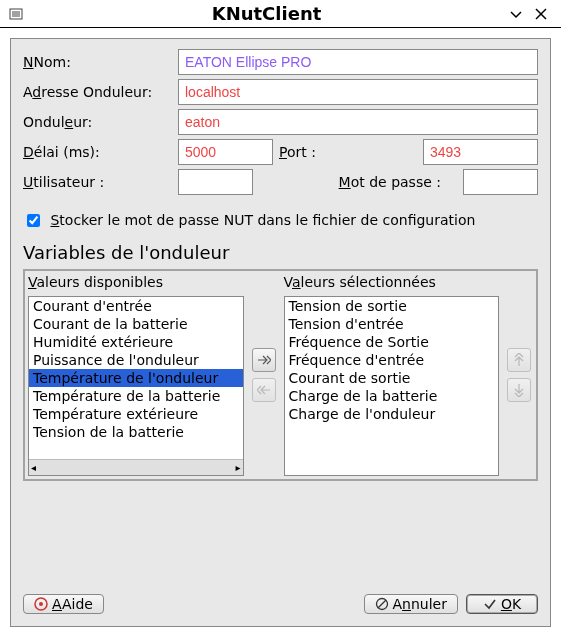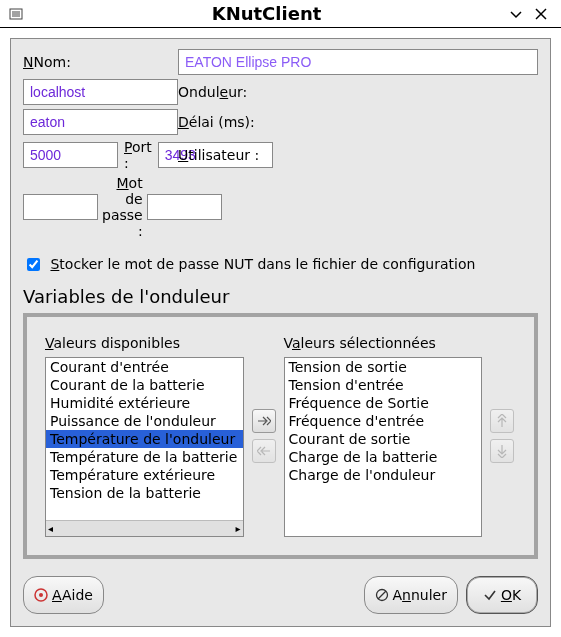--- a/index.html
+++ b/index.html
@@ -41,45 +41,45 @@
     align-items: center;
   }
   .form-grid label { font-size: 14px; }
   .text-input {
     width: 100%;
     height: 26px;
     border: 1px solid #888;
     background: #fff;
     padding: 0 6px;
     font-size: 14px;
-    color: #6d28d9;
+    color: #ef4444;
   }
   .text-input.disabled { color: #8b5cf6; }
   .row-split {
     display: grid;
     grid-template-columns: 95px 1fr 115px;
     column-gap: 6px;
     align-items: center;
   }
   .row-split2 {
     display: grid;
     grid-template-columns: 75px 1fr 75px;
-    column-gap: 4px;
+    column-gap: 22px;
     align-items: center;
   }
   .u { text-decoration: underline; }
   .checkbox-row { margin: 16px 0 12px 0; font-size: 14px; }
   .checkbox-row input { vertical-align: middle; margin-right: 6px; }
   .section-title { font-size: 18px; margin-bottom: 6px; }
   .dual-list {
     display: grid;
     grid-template-columns: 1fr 28px 1fr 28px;
     column-gap: 6px;
-    border: 4px solid #a3a3a3;
-    padding: 18px;
+    border: 2px solid #a3a3a3;
+    padding: 3px;
     background: #e8e8e8;
   }
   .list-col { display: flex; flex-direction: column; }
   .list-header { font-size: 14px; margin-bottom: 6px; }
   .listbox {
     border: 1px solid #888;
     background: #fff;
     height: 180px;
     overflow: hidden;
     position: relative;
@@ -122,25 +122,25 @@
   }
   .icon-btn.disabled { opacity: 0.5; }
   .button-row {
     position: absolute;
     bottom: 12px; left: 12px; right: 12px;
     display: flex;
     gap: 8px;
   }
   .button-row .spacer { flex: 1; }
   .push-btn {
-    height: 38px;
+    height: 20px;
     min-width: 72px;
     border: 1px solid #888;
     background: linear-gradient(#f8f8f8,#e0e0e0);
-    border-radius: 14px;
+    border-radius: 4px;
     display: flex;
     align-items: center;
     justify-content: center;
     gap: 4px;
     padding: 0 10px;
     font-size: 14px;
     cursor: default;
   }
   .push-btn.default { border: 1px solid #555; box-shadow: 0 0 0 1px #aaa inset; }
   .btn-icon { width: 14px; height: 14px; display: inline-flex; align-items: center; justify-content: center; }
@@ -172,20 +172,21 @@
   </span>
 </div>
 
 <div class="outer">
   <div class="panel">
 
     <div class="form-grid">
       <label><span class="u">N</span><span>Nom:</span></label>
       <input class="text-input disabled" readonly="" value="EATON Ellipse PRO" style="">
 
+      <label>A<span class="u">d</span>resse Onduleur:</label>
       <input class="text-input" value="localhost" style="">
 
       <label>Ondul<span class="u">e</span>ur:</label>
       <input class="text-input" value="eaton" style="">
 
       <label><span class="u">D</span>élai (ms):</label>
       <div class="row-split">
         <input class="text-input" value="5000" style="">
         <label><span class="u">P</span>ort :</label>
         <input class="text-input" value="3493" style="">

